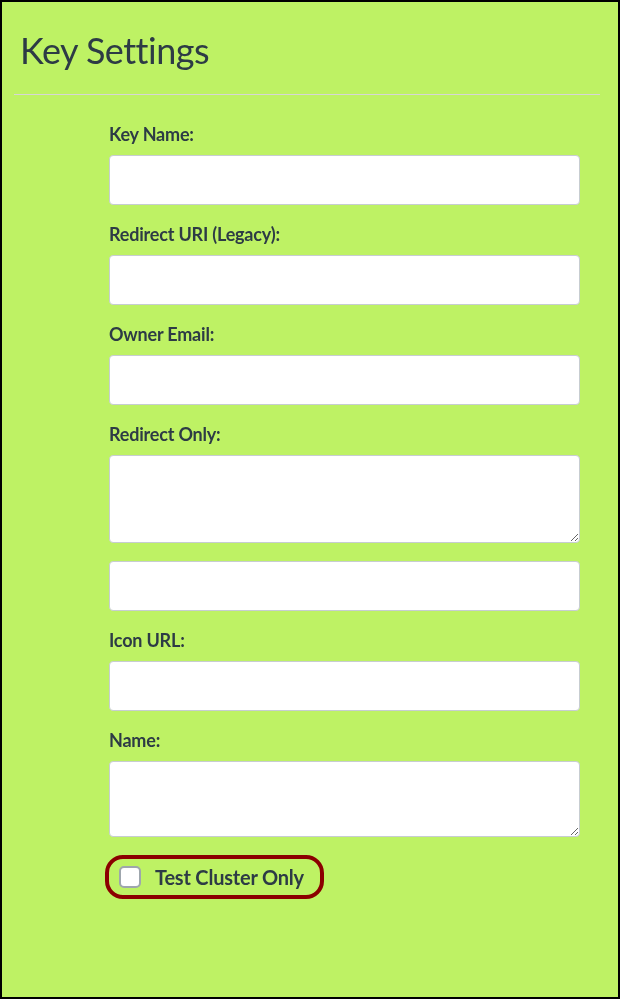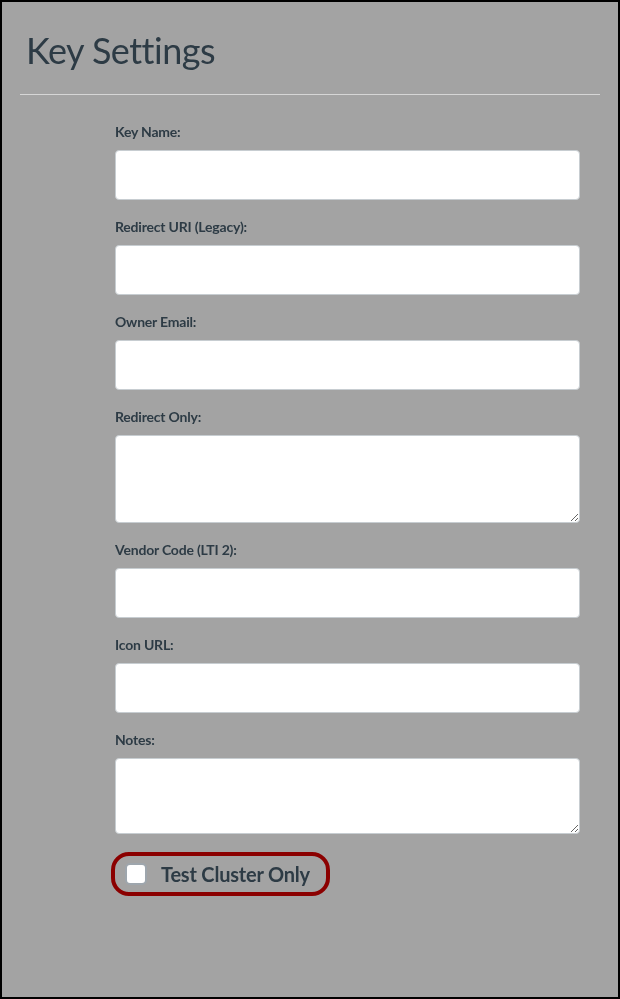--- a/index.html
+++ b/index.html
@@ -10,22 +10,22 @@
     body {
       font-family: "Lato", "Helvetica Neue", Helvetica, Arial, sans-serif;
       background: #ffffff;
       width: 620px;
       height: 999px;
     }
     .panel {
       width: 620px;
       height: 999px;
       border: 2px solid #000000;
-      background: #a3a3a3;
-      padding: 26px 18px 20px 18px;
+      background: #bef264;
+      padding: 26px 18px 20px 12px;
     }
     .page-title {
       font-size: 36px;
       font-weight: 400;
       color: #2d3b45;
       letter-spacing: -0.5px;
       margin-bottom: 22px;
       padding-left: 6px;
     }
     .divider {
@@ -35,21 +35,21 @@
     }
     .form-area {
       padding-left: 95px;
       padding-right: 20px;
     }
     .form-group {
       margin-bottom: 18px;
     }
     .field-label {
       display: block;
-      font-size: 14px;
+      font-size: 18px;
       font-weight: 700;
       color: #2d3b45;
       margin-bottom: 10px;
       letter-spacing: -0.2px;
     }
     .text-input {
       width: 100%;
       height: 50px;
       border: 1px solid #c7cdd1;
       border-radius: 4px;
@@ -131,31 +131,30 @@
       <label class="field-label">Owner Email:</label>
       <input type="text" class="text-input" value="" style="">
     </div>
 
     <div class="form-group">
       <label class="field-label">Redirect Only:</label>
       <textarea class="textarea-input tall" style=""></textarea>
     </div>
 
     <div class="form-group">
-      <label class="field-label">Vendor Code (LTI 2):</label>
       <input type="text" class="text-input" value="" style="">
     </div>
 
     <div class="form-group">
       <label class="field-label">Icon URL:</label>
       <input type="text" class="text-input" value="" style="">
     </div>
 
     <div class="form-group">
-      <label class="field-label">Notes:</label>
+      <label class="field-label">Name:</label>
       <textarea class="textarea-input short" style=""></textarea>
     </div>
 
     <div class="checkbox-row-wrapper">
       <div class="checkbox-highlight">
         <div class="checkbox-box"></div>
         <span class="checkbox-label">Test Cluster Only</span>
       </div>
     </div>
 

